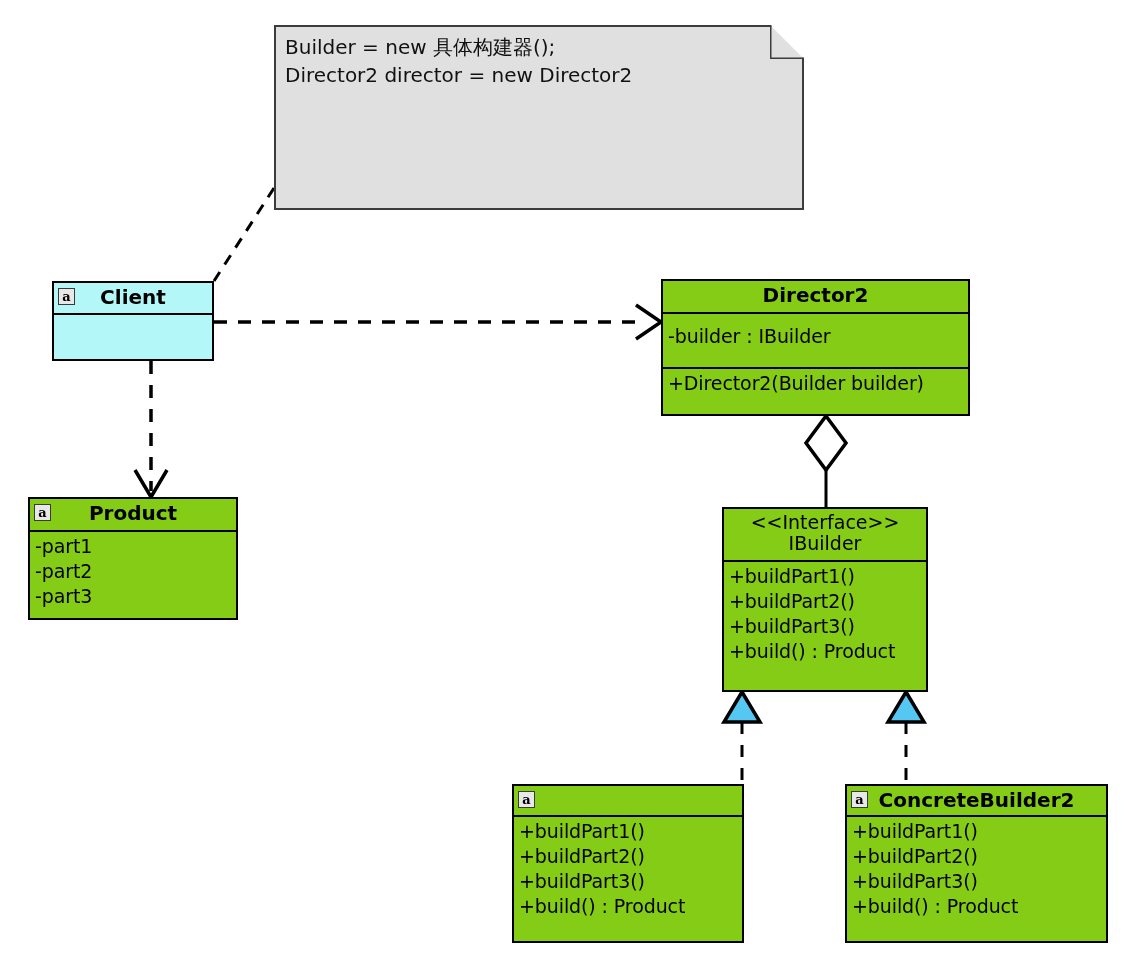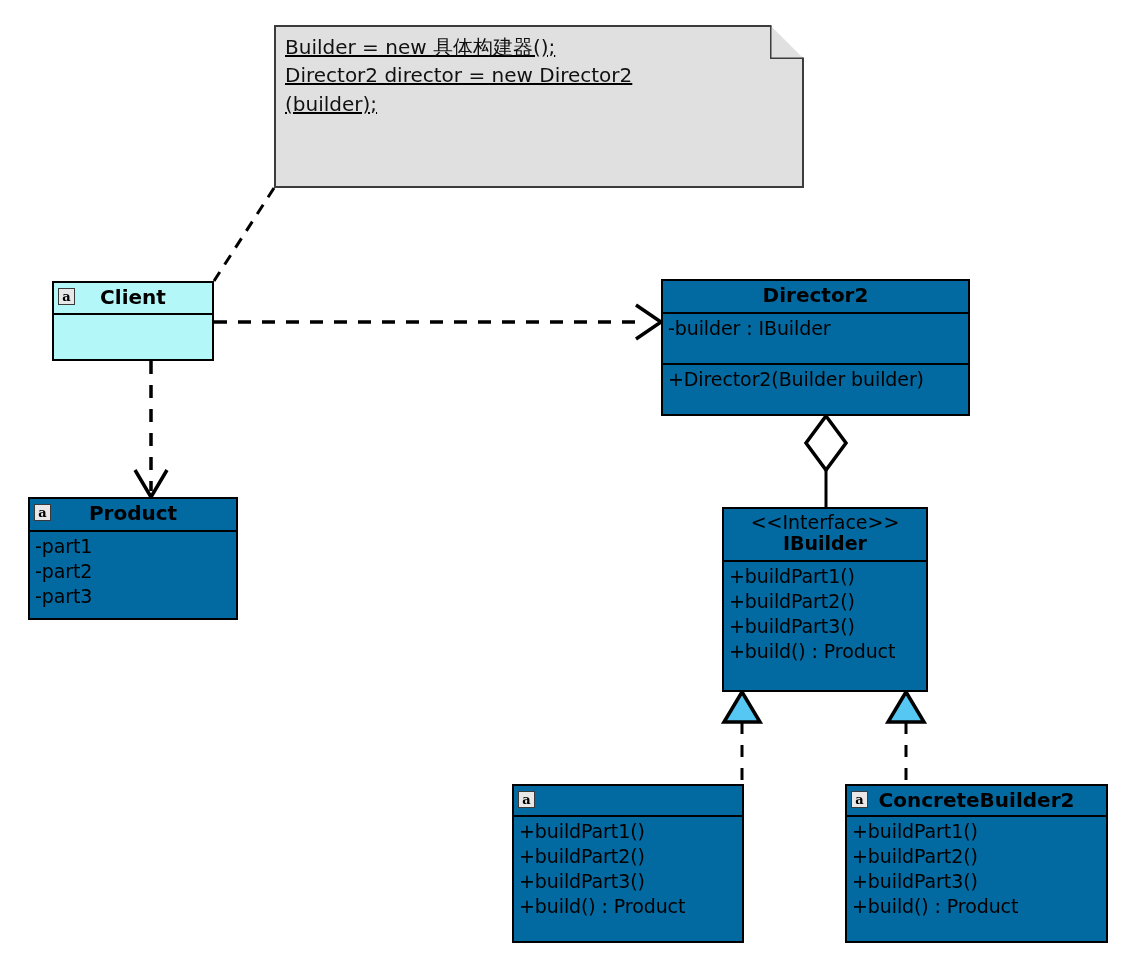--- a/index.html
+++ b/index.html
@@ -22,21 +22,21 @@
     width: 1148px;
     height: 964px;
     pointer-events: none;
   }
 
   
   .uml-box {
     position: absolute;
     box-sizing: border-box;
     border: 2px solid #000000;
-    background: #0369a1;
+    background: #84cc16;
     display: flex;
     flex-direction: column;
   }
   .uml-box.light {
     background: #b4f7f9;
   }
   .uml-header {
     position: relative;
     box-sizing: border-box;
     border-bottom: 2px solid #000000;
@@ -49,21 +49,21 @@
     white-space: nowrap;
   }
   .stereotype {
     display: block;
     font-weight: normal;
     font-size: 19px;
     line-height: 1.1;
   }
   .iface-name {
     display: block;
-    font-weight: bold;
+    font-weight: normal;
     font-size: 19px;
     line-height: 1.15;
   }
   .class-marker {
     position: absolute;
     left: 4px;
     top: 5px;
     width: 17px;
     height: 17px;
     box-sizing: border-box;
@@ -136,28 +136,27 @@
     <line x1="826" y1="470" x2="826" y2="507" stroke="#000000" stroke-width="3"></line>
     <polygon points="826,416 846,443 826,470 806,443" fill="#ffffff" stroke="#000000" stroke-width="3.5" stroke-linejoin="miter"></polygon>
 
     <line x1="742" y1="722" x2="742" y2="784" stroke="#000000" stroke-width="3" stroke-dasharray="12,11"></line>
     <polygon points="742,692 760,722 724,722" fill="#55c7f2" stroke="#000000" stroke-width="3.5" stroke-linejoin="miter"></polygon>
 
     <line x1="906" y1="722" x2="906" y2="784" stroke="#000000" stroke-width="3" stroke-dasharray="12,11"></line>
     <polygon points="906,692 924,722 888,722" fill="#55c7f2" stroke="#000000" stroke-width="3.5" stroke-linejoin="miter"></polygon>
   </svg>
 
-  <div class="uml-note" style="left:274px; top:25px; width:530px; height:163px;text-decoration:underline;">
+  <div class="uml-note" style="left:274px; top:25px; width:530px; height:185px;">
     <svg class="note-fold" viewBox="0 0 34 34" width="34" height="34">
       <polygon points="0,0 34,0 34,34" fill="#ffffff"></polygon>
       <polyline points="0,0 0,34 34,34" fill="none" stroke="#3c3c3c" stroke-width="3"></polyline>
     </svg>
     <div class="note-line">Builder = new 具体构建器();</div>
     <div class="note-line">Director2 director = new Director2</div>
-    <div class="note-line">(builder);</div>
   </div>
 
   <div class="uml-box light" style="left:52px; top:281px; width:162px; height:80px;">
     <div class="uml-header" style="height:32px;">
       <span class="class-marker">a</span>
       <span>Client</span>
     </div>
     <div class="uml-compartment grow"></div>
   </div>
 
@@ -170,21 +169,21 @@
       <div class="member">-part1</div>
       <div class="member">-part2</div>
       <div class="member">-part3</div>
     </div>
   </div>
 
   <div class="uml-box" style="left:661px; top:279px; width:309px; height:137px;">
     <div class="uml-header" style="height:33px;">
       <span>Director2</span>
     </div>
-    <div class="uml-compartment ruled" style="height:31px;">
+    <div class="uml-compartment ruled" style="height:31px;margin-top:8px;">
       <div class="member">-builder : IBuilder</div>
     </div>
     <div class="uml-compartment grow">
       <div class="member">+Director2(Builder builder)</div>
     </div>
   </div>
 
   <div class="uml-box" style="left:722px; top:507px; width:206px; height:185px;">
     <div class="uml-header" style="height:53px;">
       <span class="stereotype">&lt;&lt;Interface&gt;&gt;</span>

